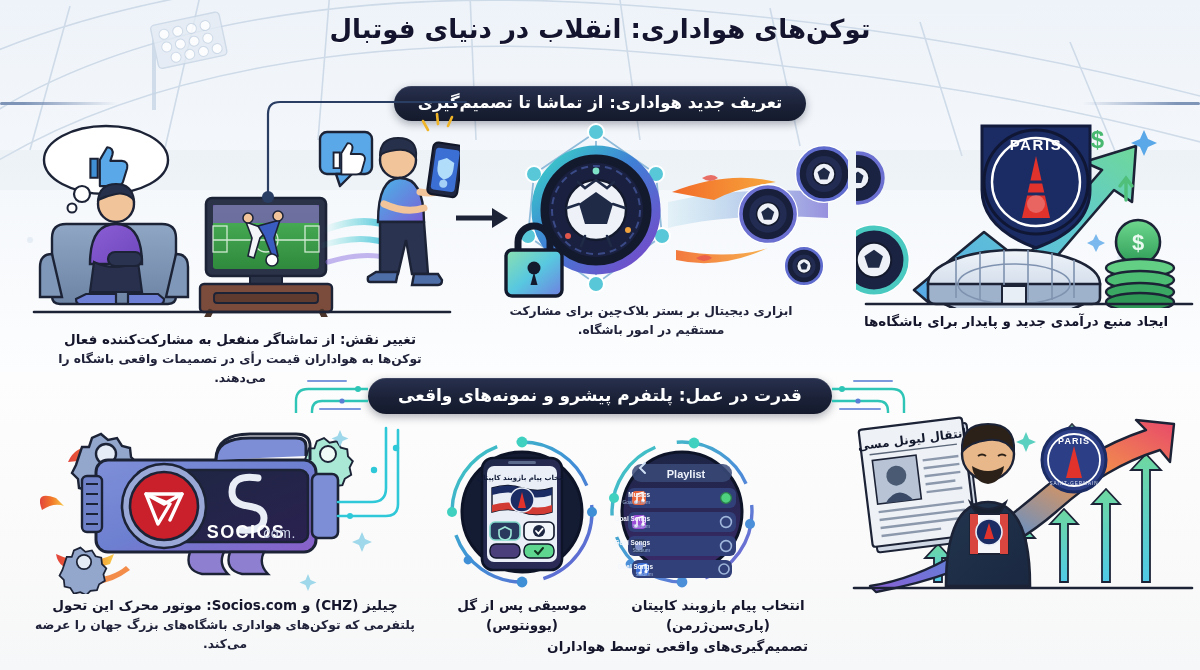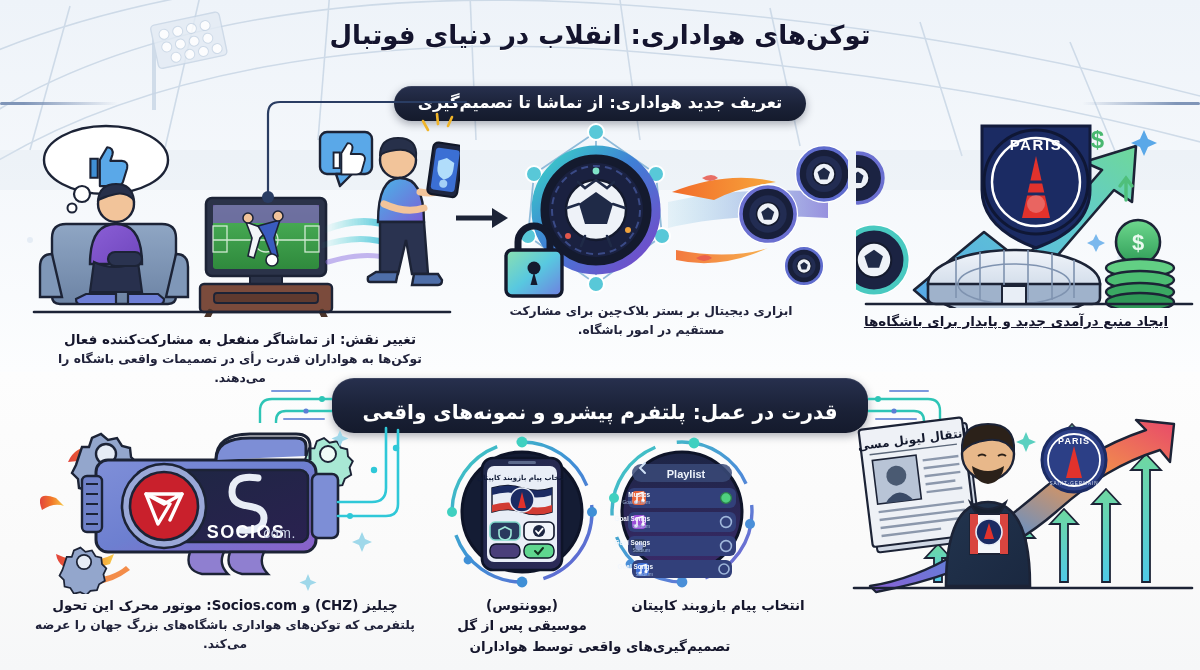--- a/index.html
+++ b/index.html
@@ -19,38 +19,38 @@
   .bg-lower { position:absolute; left:0; right:0; top:372px; bottom:0;
     background:linear-gradient(180deg,#fdfdfd 0%,#fafafa 60%,#f6f7f8 100%); }
 
   
   .page { position:absolute; inset:0; z-index:3; }
 
   
   .title-wrap { position:absolute; top:14px; left:0; right:0; text-align:center; }
   .main-title {
     font-size:26px; font-weight:bold; letter-spacing:-0.2px;
-    color:#14142e; text-shadow:0 1px 0 rgba(255,255,255,.8);margin-top:6px;
+    color:#14142e; text-shadow:0 1px 0 rgba(255,255,255,.8);
   }
 
   
   .banner-row { position:absolute; left:0; right:0; display:flex; align-items:center; justify-content:center; }
   .banner-row.s1 { top:86px;justify-content:space-between; }
   .banner-row.s2 { top:378px; }
   .banner-line { height:3px; flex:0 0 auto; border-radius:2px; }
   .banner-line.l1 { width:118px; background:linear-gradient(90deg,rgba(30,48,90,0) 0%,#7f95b8 80%); }
   .banner-line.r1 { width:118px; background:linear-gradient(270deg,rgba(30,48,90,0) 0%,#7f95b8 80%); }
   .banner-pill {
     background:linear-gradient(180deg,#27304e 0%,#1b2238 55%,#141a2c 100%);
     color:#fff; font-weight:bold; font-size:16.5px;
     padding:7px 24px 9px; border-radius:22px;
     box-shadow:0 3px 9px rgba(18,24,44,.34), inset 0 1px 0 rgba(255,255,255,.1);
     white-space:nowrap;
   }
-  .banner-pill.s2 { font-size:20px; padding:22px 30px 9px; }
+  .banner-pill.s2 { font-size:17px; padding:7px 30px 9px; }
   .banner-tech { position:relative; height:34px; flex:0 0 auto; width:150px; }
   .banner-tech svg { position:absolute; top:0; left:0; }
 
   
   .connector { position:absolute; z-index:2; }
 
   
   .scene { position:absolute; overflow:hidden; }
   .scene svg { display:block; }
 
@@ -440,28 +440,28 @@
         <path d="M240 122 l3 6 6 3 -6 3 -3 6 -3 -6 -6 -3 6 -3z" fill="#5aa8e8" opacity=".8"></path>
         <path d="M270 88 l0 -20 M264 74 l6 -8 6 8" stroke="#4fbf7a" stroke-width="3.4" fill="none" stroke-linecap="round"></path>
       </g>
 
       <line x1="10" y1="192" x2="336" y2="192" stroke="#1c2336" stroke-width="2.6" stroke-linecap="round"></line>
     </svg>
   </div>
 
   <div class="cap" style="left:40px; top:330px; width:400px;">
     <div class="cap-title">تغییر نقش: از تماشاگر منفعل به مشارکت‌کننده فعال</div>
-    <div class="cap-body">توکن‌ها به هواداران قدرت رأی در تصمیمات واقعی باشگاه را می‌دهند.</div>
+    <div class="cap-body">توکن‌ها به هواداران قیمت رأی در تصمیمات واقعی باشگاه را می‌دهند.</div>
   </div>
 
   <div class="cap" style="left:496px; top:302px; width:310px;">
     <div class="cap-body">ابزاری دیجیتال بر بستر بلاک‌چین برای مشارکت مستقیم در امور باشگاه.</div>
   </div>
 
-  <div class="cap" style="left:836px; top:312px; width:360px;text-decoration:underline;">
+  <div class="cap" style="left:836px; top:312px; width:360px;">
     <div class="cap-title">ایجاد منبع درآمدی جدید و پایدار برای باشگاه‌ها</div>
   </div>
 
   <div class="banner-row s2">
     <div class="banner-tech">
       <svg width="150" height="34" viewBox="0 0 150 34">
         <g fill="none" stroke="#2ec5b6" stroke-width="2.4" stroke-linecap="round">
           <path d="M0 10 h60 q12 0 12 12 v12"></path>
           <path d="M0 22 h46 q10 0 10 10 v2"></path>
         </g>
@@ -790,24 +790,25 @@
   </div>
 
   <div class="cap" style="left:30px; top:596px; width:390px;">
     <div class="cap-title">چیلیز (CHZ) و Socios.com: موتور محرک این تحول</div>
     <div class="cap-body">پلتفرمی که توکن‌های هواداری باشگاه‌های بزرگ جهان را عرضه می‌کند.</div>
   </div>
 
   <div class="twocol" style="left:424px; top:596px; width:392px;">
     <div class="col" style="width:196px;">
       <div class="cap-title">انتخاب پیام بازوبند کاپیتان</div>
+      <div class="cap-title">(پاری‌سن‌ژرمن)</div>
     </div>
     <div class="col" style="width:196px;">
+      <div class="cap-title">موسیقی پس از گل</div>
       <div class="cap-title">(یوونتوس)</div>
-      <div class="cap-title">موسیقی پس از گل</div>
     </div>
   </div>
-  <div class="cap" style="left:404px; top:638px; width:392px;">
+  <div class="cap" style="left:416px; top:638px; width:392px;text-align:right;">
     <div class="cap-sub" style="margin-top:0">تصمیم‌گیری‌های واقعی توسط هواداران</div>
   </div>
 
 
 </div>
 
 </body></html>

